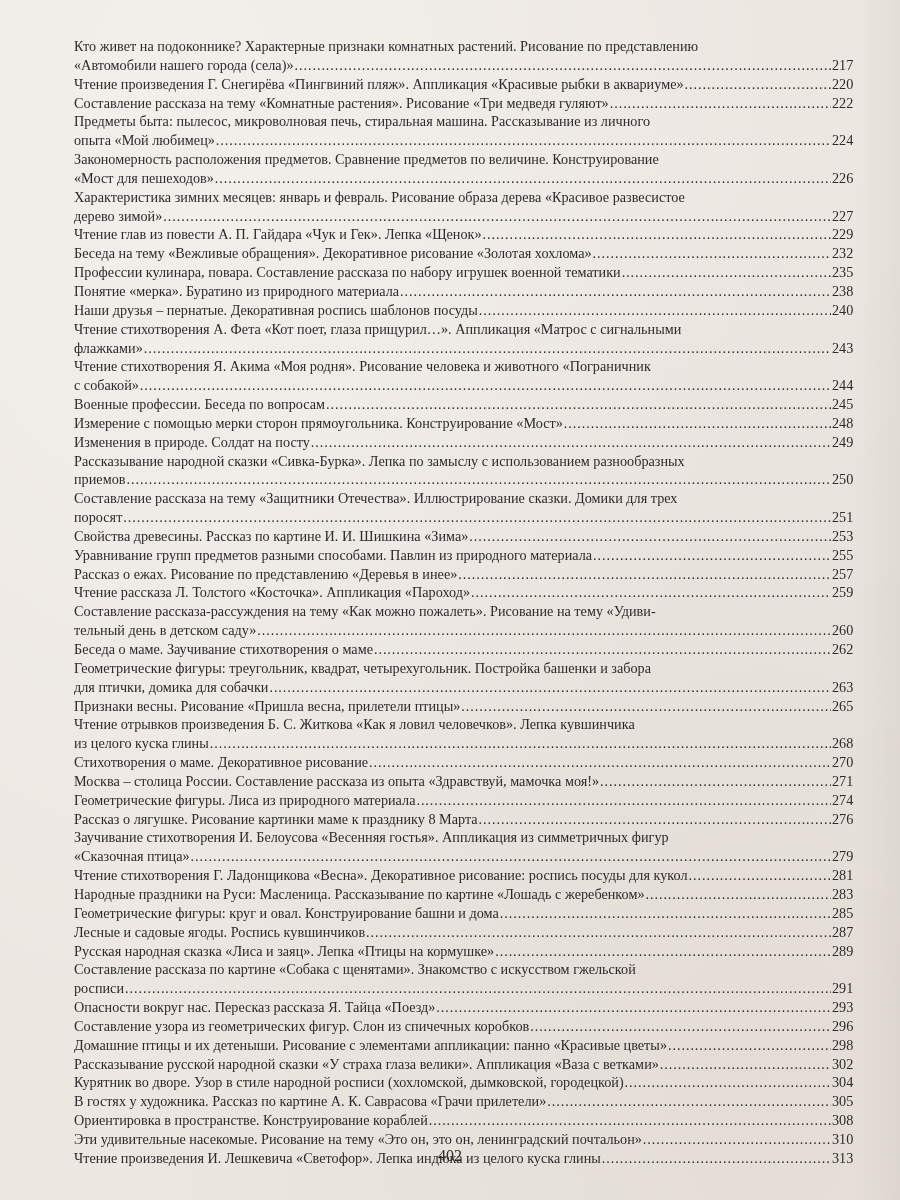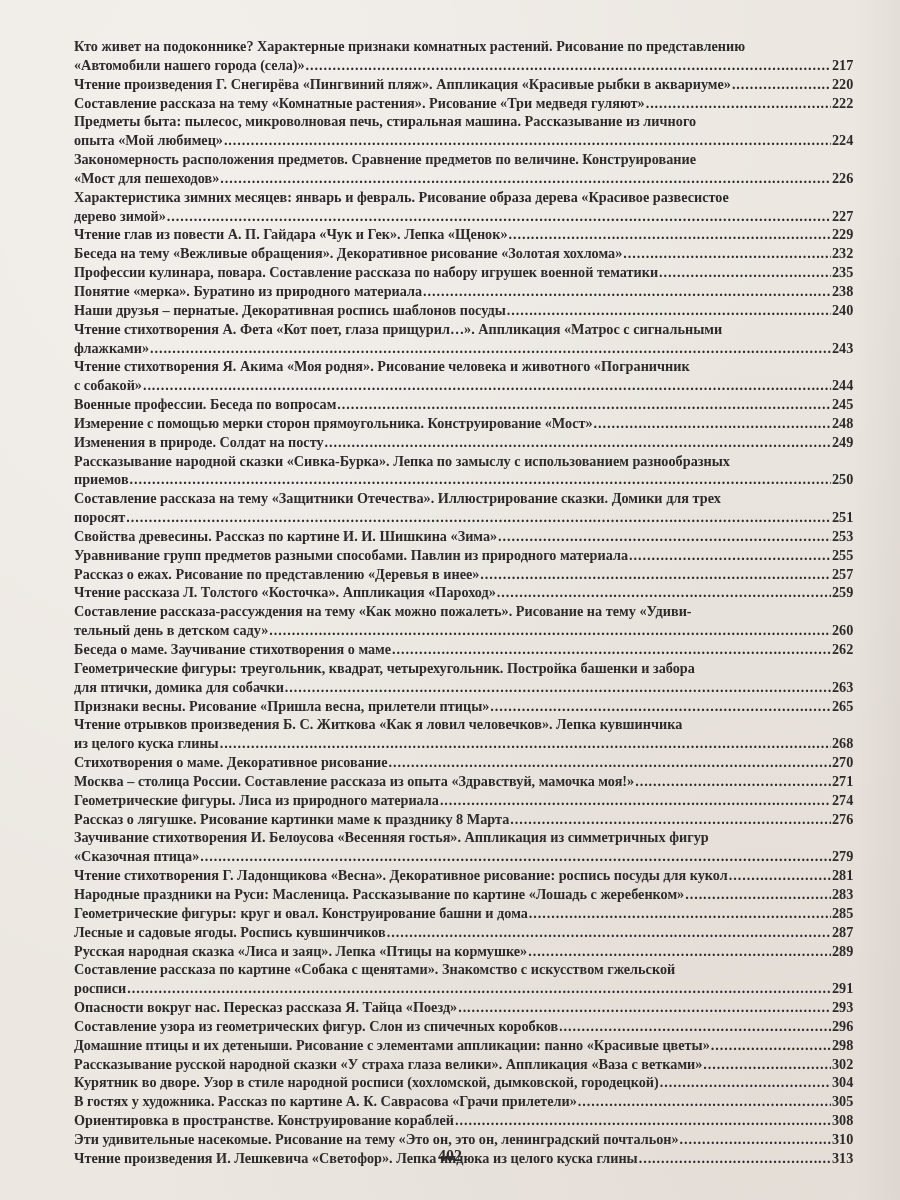--- a/index.html
+++ b/index.html
@@ -16,21 +16,20 @@
       color: #2c2a2c;
     }
     .page {
       position: absolute;
       left: 0; top: 0;
       width: 900px; height: 1200px;
       background:
         radial-gradient(ellipse at 20% 10%, rgba(255,255,255,0.35), rgba(255,255,255,0) 60%),
         radial-gradient(ellipse at 85% 90%, rgba(200,190,180,0.25), rgba(255,255,255,0) 60%),
         #ece7e1;
-      font-weight: bold;
     }
     .bleed {
       position: absolute;
       right: 0; top: 0;
       width: 45px; height: 1200px;
       background: linear-gradient(to right, rgba(0,0,0,0), rgba(120,110,105,0.08));
     }
     .toc {
       position: absolute;
       left: 74px;

